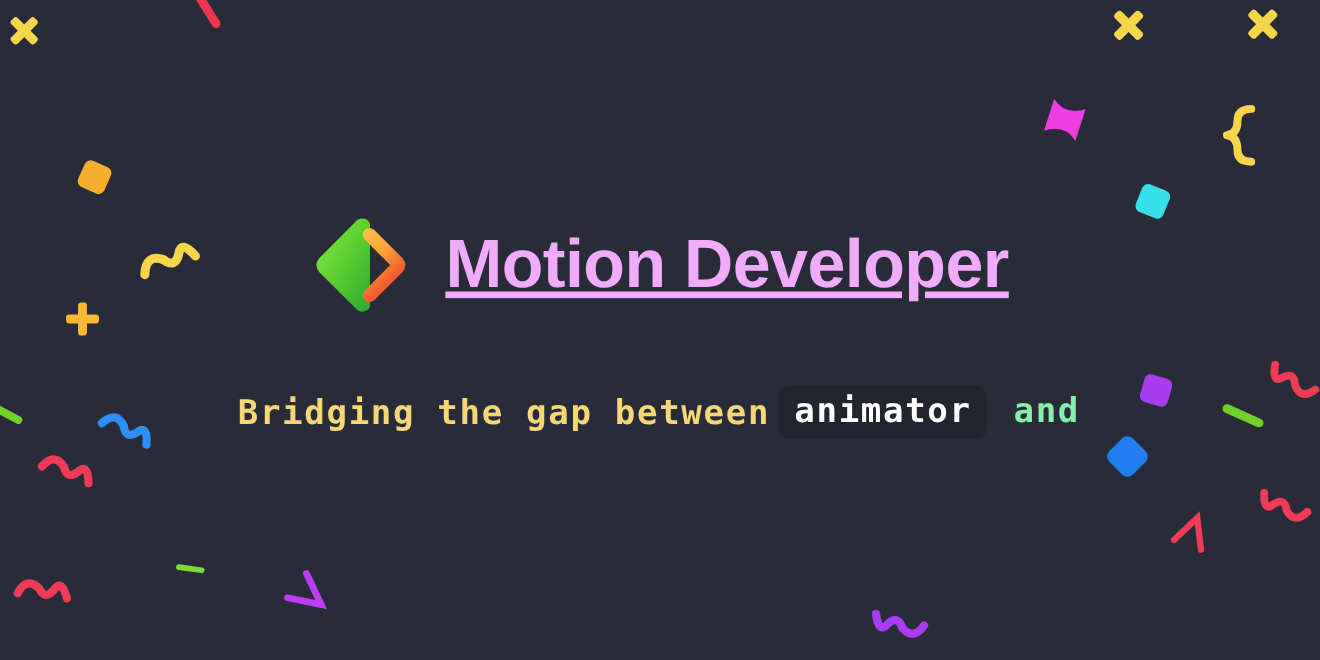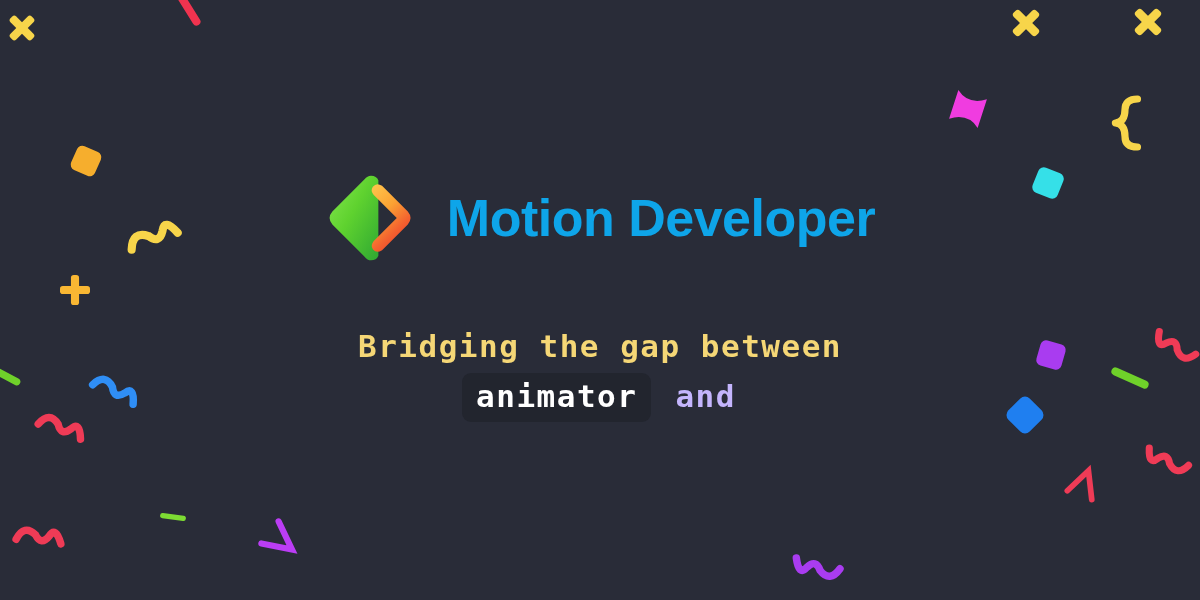--- a/index.html
+++ b/index.html
@@ -47,32 +47,33 @@
 
   .logo-mark {
     width: 92px;
     height: 92px;
     flex: none;
     display: block;
   }
 
   .brand-title {
     font-family: "Liberation Sans", sans-serif;
-    font-size: 52px;
+    font-size: 62px;
     font-weight: 700;
-    color: #0ea5e9;
+    color: #f0abfc;
     letter-spacing: -0.5px;
     line-height: 1;
     white-space: nowrap;
+    text-decoration: underline;
   }
 
   .tagline {
     margin-top: 64px;
     display: flex;
-    flex-direction: column;
+    flex-direction: row;
     align-items: center;
     gap: 8px;
   }
 
   .tagline-line {
     font-family: "DejaVu Sans Mono", "Liberation Mono", monospace;
     font-size: 31px;
     font-weight: 700;
     letter-spacing: 1.5px;
     line-height: 1.18;
@@ -89,21 +90,21 @@
 
   .kbd {
     background: #22252e;
     color: #ffffff;
     border-radius: 9px;
     padding: 5px 14px 7px 14px;
     display: inline-block;
   }
 
   .conj {
-    color: #c4b5fd;
+    color: #86efac;
     padding: 5px 2px 7px 2px;
     display: inline-block;
   }
 </style>
 </head>
 <body>
 
 <div id="stage">
 
   <svg id="confetti" viewBox="0 0 1200 600" xmlns="http://www.w3.org/2000/svg" aria-hidden="true">

